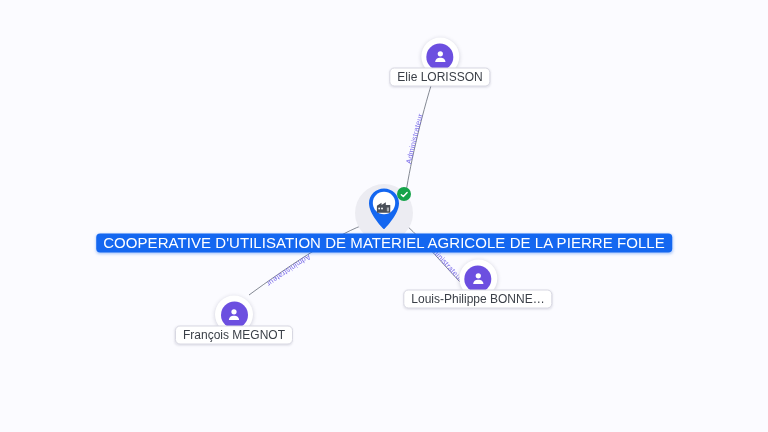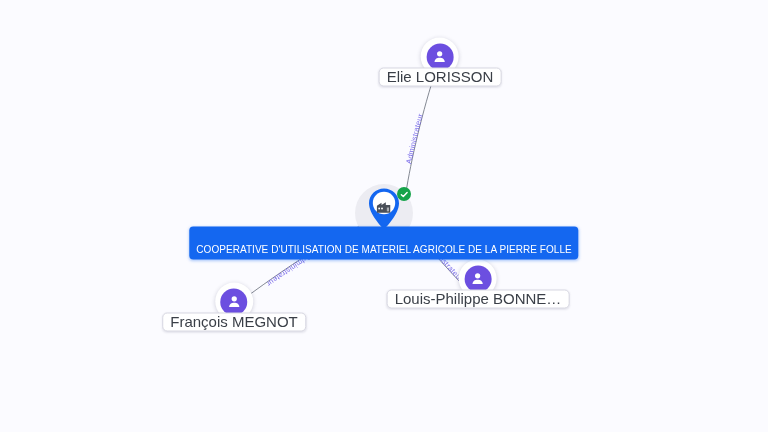--- a/index.html
+++ b/index.html
@@ -79,21 +79,21 @@
   }
   .person-avatar svg { display: block; }
 
   .node-label {
     position: relative;
     margin-top: -8px;
     background: #ffffff;
     border: 1px solid #d8d8e2;
     border-radius: 5px;
     padding: 2px 7px 3px 7px;
-    font-size: 15px;
+    font-size: 12px;
     color: #3a3f47;
     white-space: nowrap;
     box-shadow: 0 1px 2px rgba(40,40,80,.10);
     z-index: 4;
     line-height: 12px;
   }
 
   
   .company-node {
     position: absolute;
@@ -145,23 +145,23 @@
   .building-icon svg { display: block; }
 
   
   .company-title {
     position: absolute;
     left: 384px;
     top: 243px;
     transform: translate(-50%, -50%);
     background: #1467f0;
     color: #ffffff;
-    font-size: 10px;
+    font-size: 15px;
     letter-spacing: .05px;
-    padding: 17px 7px 4px 7px;
+    padding: 3px 7px 4px 7px;
     border-radius: 4px;
     white-space: nowrap;
     z-index: 7;
     box-shadow: 0 1px 3px rgba(20,103,240,.35);
     line-height: 12px;
   }
 </style>
 </head>
 <body style="background: rgb(251, 251, 255);">
 
@@ -194,21 +194,21 @@
       <div class="person-avatar">
         <svg width="18" height="18" viewBox="0 0 24 24" aria-hidden="true">
           <circle cx="12" cy="8.4" r="3.5" fill="#ffffff"></circle>
           <path d="M5.2 19.2c0-3.6 3.1-5.6 6.8-5.6s6.8 2 6.8 5.6z" fill="#ffffff"></path>
         </svg>
       </div>
     </div>
     <div class="node-label">Elie LORISSON</div>
   </div>
 
-  <div class="node" style="left:234px; top:307px;">
+  <div class="node" style="left:234px; top:320px;">
     <div class="person-ring">
       <div class="person-avatar">
         <svg width="18" height="18" viewBox="0 0 24 24" aria-hidden="true">
           <circle cx="12" cy="8.4" r="3.5" fill="#ffffff"></circle>
           <path d="M5.2 19.2c0-3.6 3.1-5.6 6.8-5.6s6.8 2 6.8 5.6z" fill="#ffffff"></path>
         </svg>
       </div>
     </div>
     <div class="node-label">François MEGNOT</div>
   </div>

